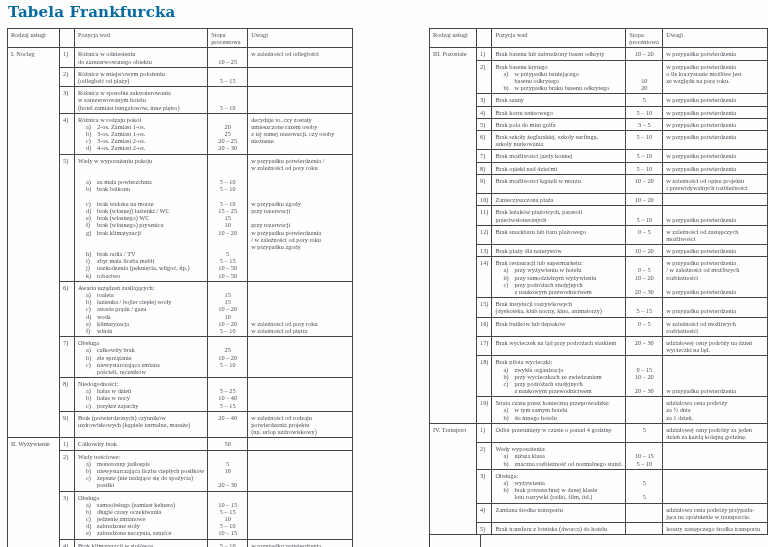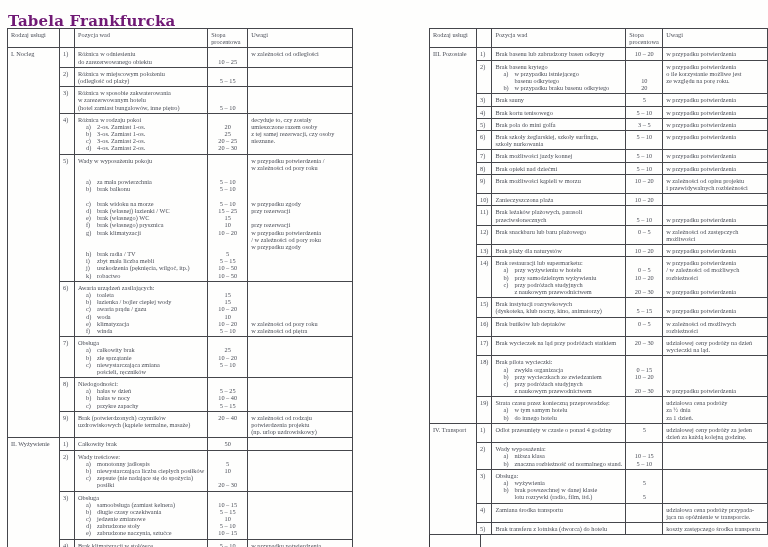--- a/index.html
+++ b/index.html
@@ -1,19 +1,19 @@
 <!DOCTYPE html>
 <html><head>
 <meta charset="utf-8">
 <style>
   html,body{margin:0;padding:0;background:#ffffff;}
   .doc{position:relative;width:768px;height:547px;background:#fefefd;overflow:hidden;
        font-family:"Liberation Serif", serif;}
-  .page-title{position:absolute;left:8px;top:12px;margin:0;
-       font-family:"DejaVu Serif", serif;font-weight:bold;font-size:15px;color:#701a75;letter-spacing:.2px;}
+  .page-title{position:absolute;left:8px;top:3px;margin:0;
+       font-family:"DejaVu Serif", serif;font-weight:bold;font-size:15px;color:#0369a1;letter-spacing:.2px;}
   .tblwrap{position:absolute;top:28px;}
   .tblwrap.left{left:7px;}
   .tblwrap.right{left:429px;}
   table.frank{border-collapse:collapse;table-layout:fixed;border:1.5px solid #38393d;}
   table.frank td, table.frank th{border:1px solid #45464b;vertical-align:top;
        padding:2px 3px;font-size:6.3px;line-height:7.2px;color:#4b4e58;font-weight:normal;text-align:left;}
   th{font-weight:bold;color:#41434c;}
   th.rate-h{text-align:center;padding:2px 1px;}
   td.service{font-weight:bold;color:#41434c;}
   td.numc{padding:2px 1px 2px 2px;}

